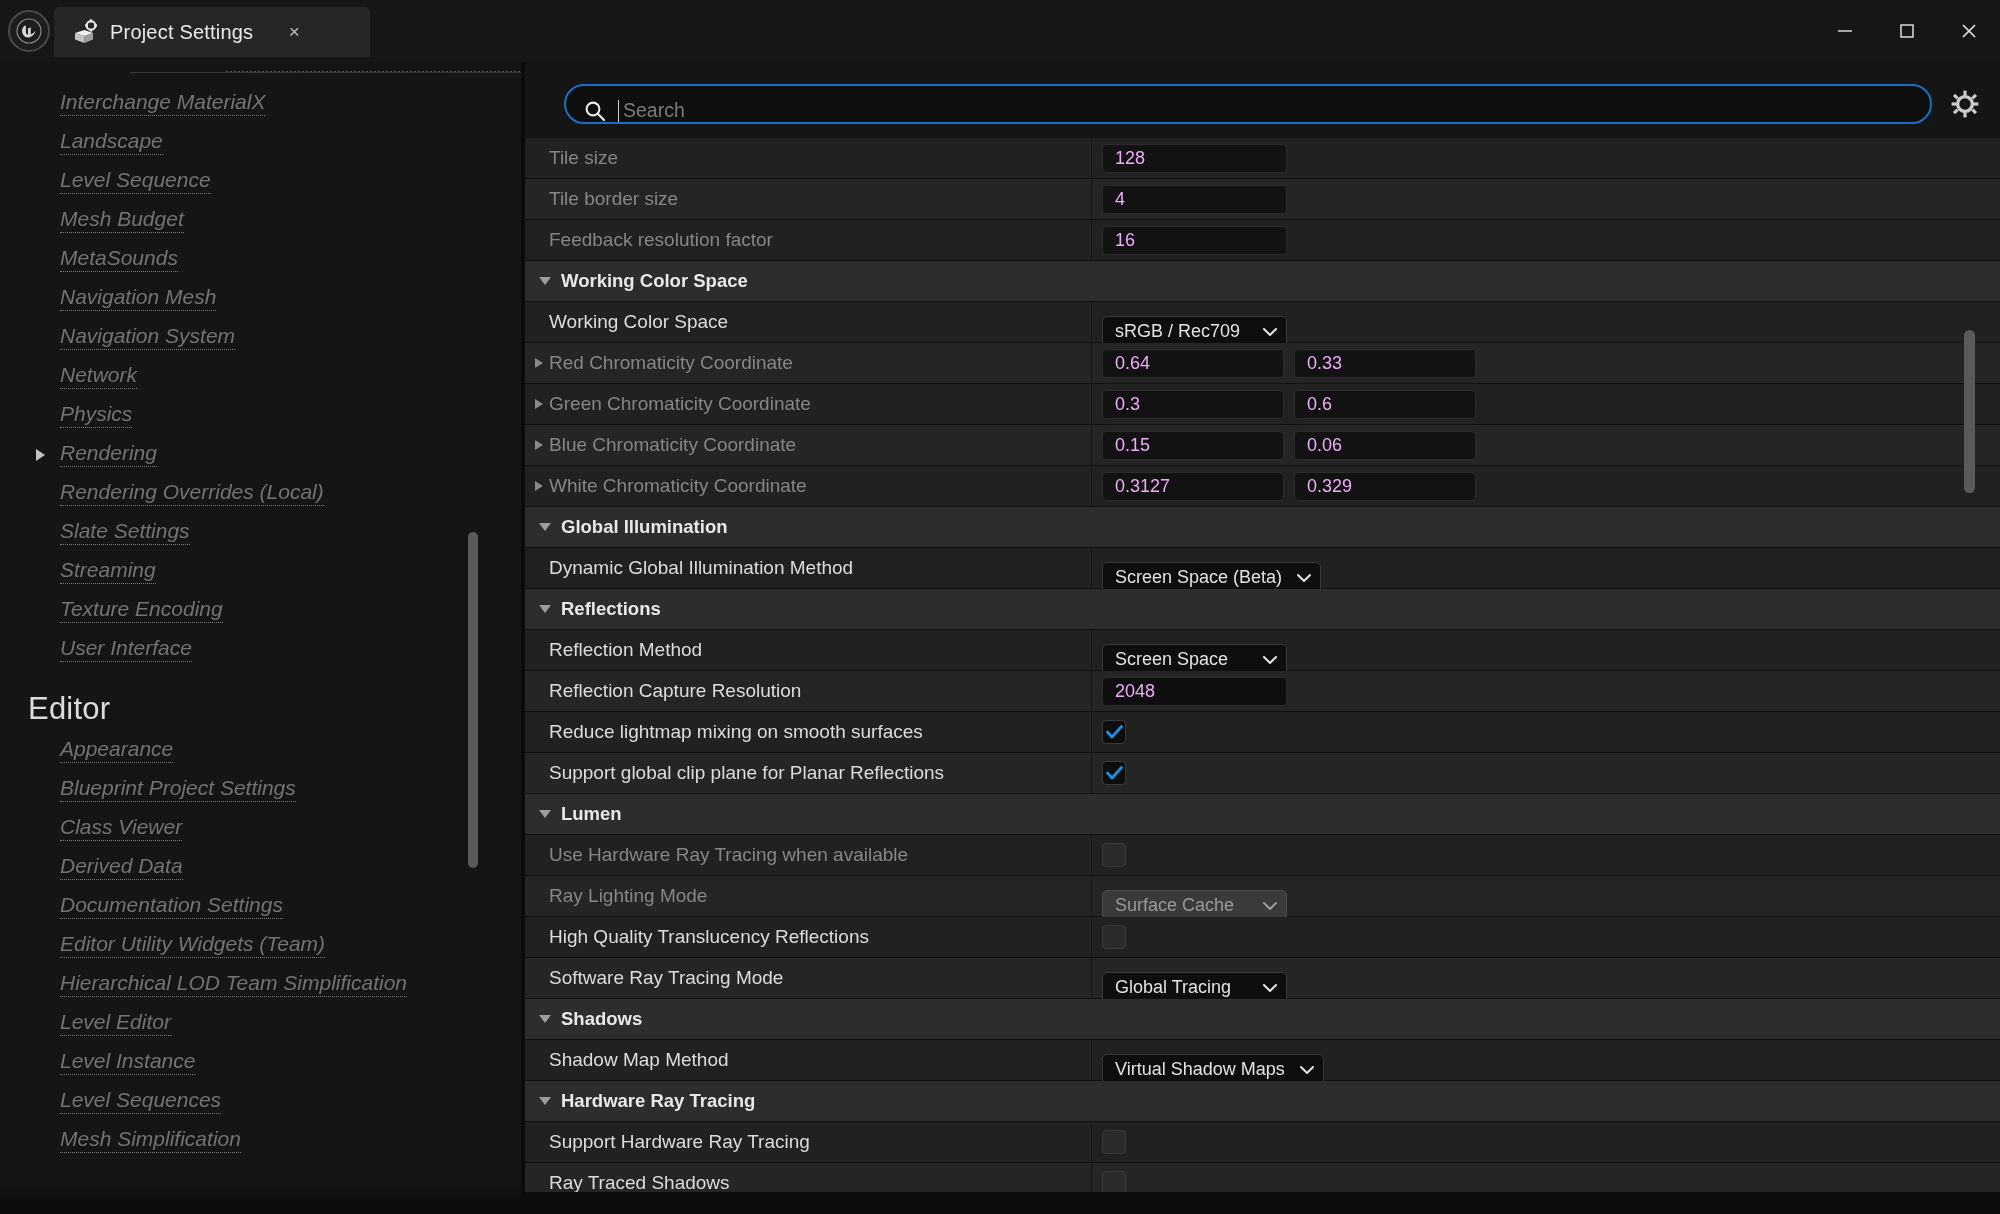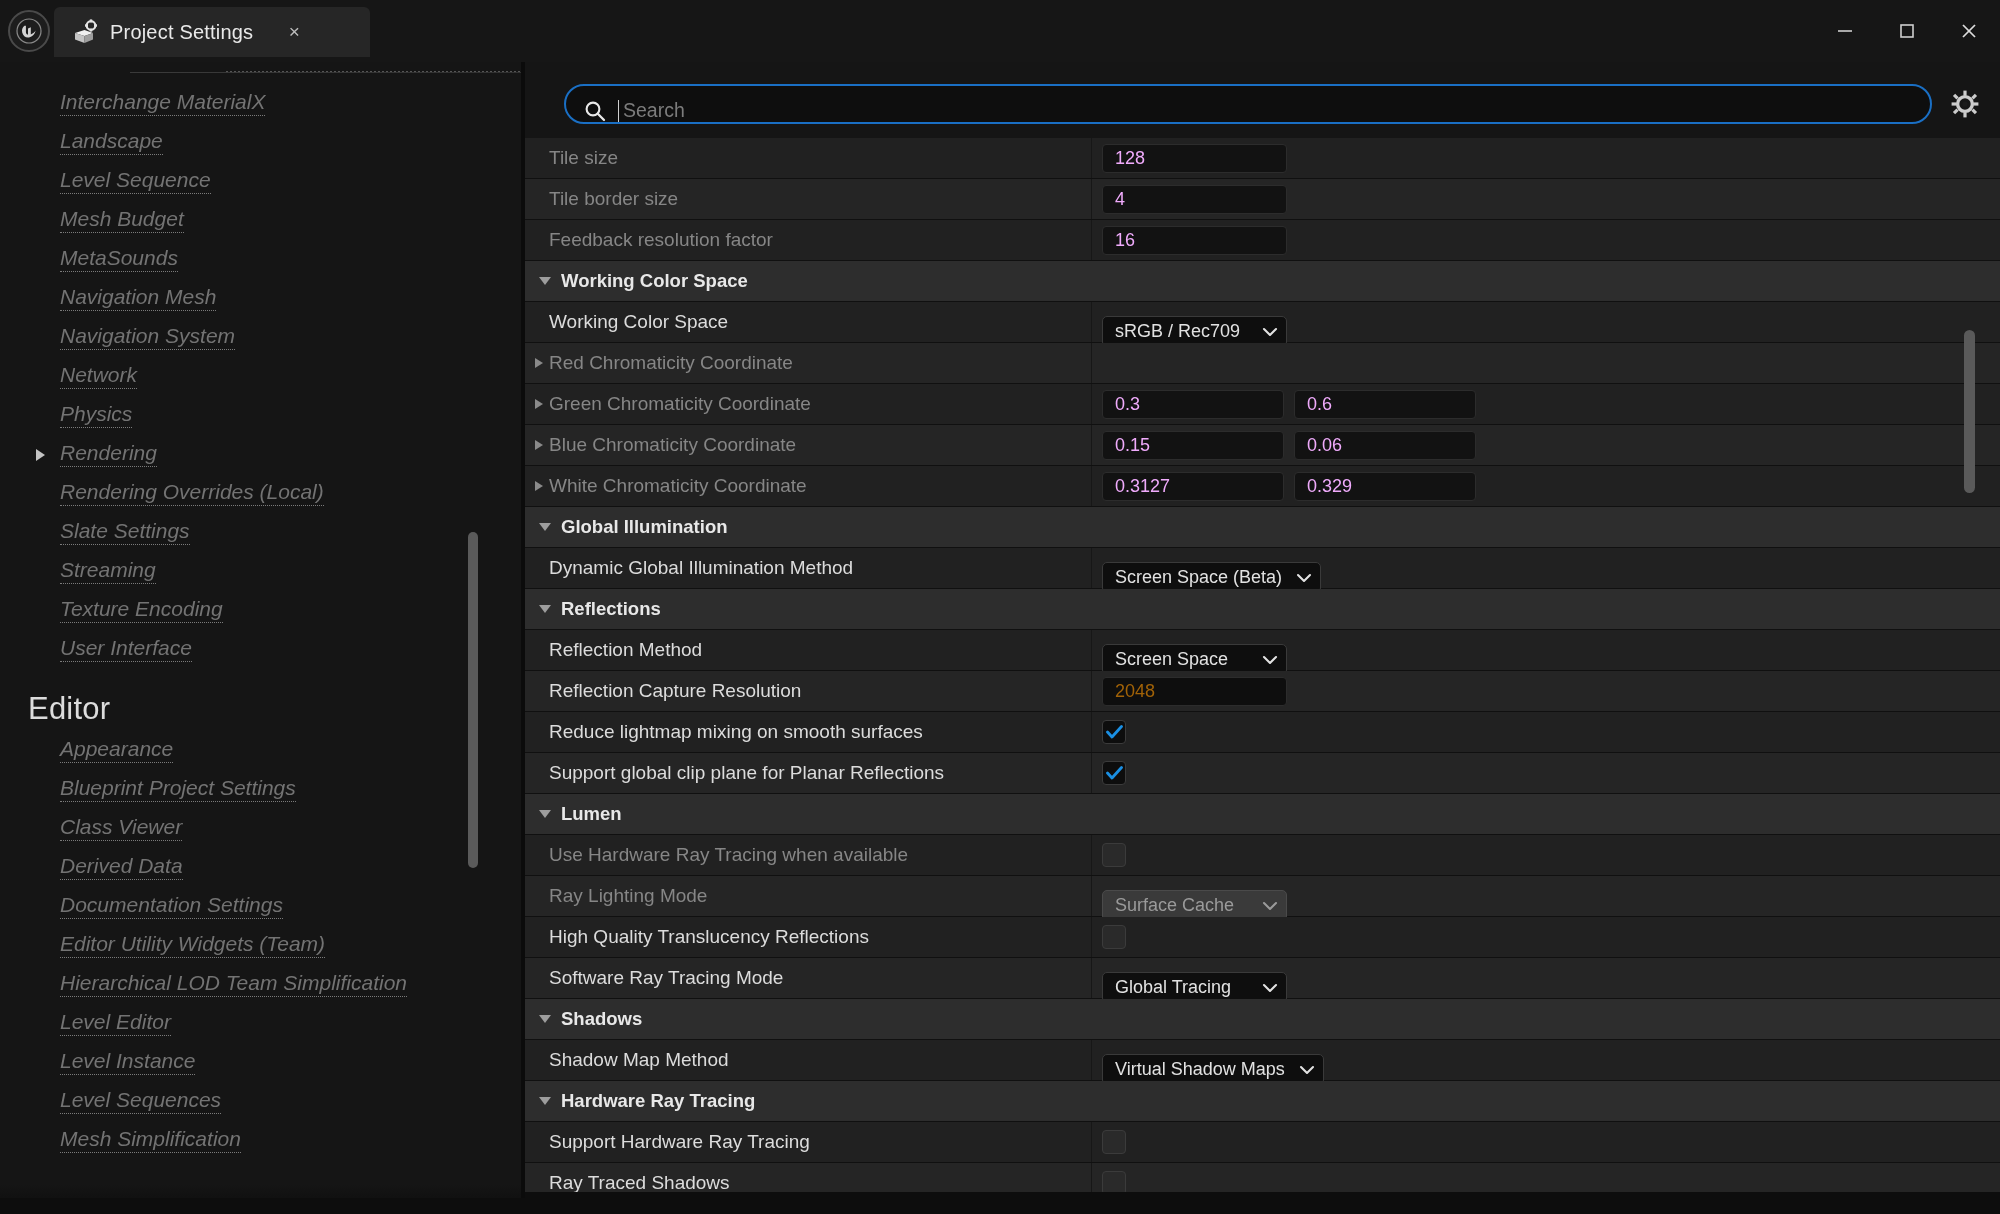--- a/index.html
+++ b/index.html
@@ -169,21 +169,21 @@
     border-left: 8px solid #8a8a8a;
     border-top: 5.5px solid transparent;
     border-bottom: 5.5px solid transparent;
   }
   .valcell { flex: 1 1 auto; height: 100%; display: flex; align-items: center; padding-left: 10px; }
 
   .field {
     height: 29px; width: 185px; background: #0e0e0e;
     border: 1px solid #2c2c2c; border-radius: 4px;
     display: flex; align-items: center; padding-left: 12px;
-    font-size: 18px; color: #a16207; cursor: text;
+    font-size: 18px; color: #f0abfc; cursor: text;
   }
   .field.dim { color: #f0abfc; background: #121212; }
   .field.w2 { width: 182px; margin-right: 10px; }
 
   .combo {
     height: 31px; background: #0e0e0e; border: 1px solid #3a3a3a; border-radius: 5px;
     display: inline-flex; align-items: center; justify-content: space-between;
     padding: 0 8px 0 12px; font-size: 18px; color: #e2e2e2; cursor: pointer;
     min-width: 185px;
     margin-top: 19px;
@@ -437,20 +437,24 @@
               <polyline points="2,2 8,8 14,2" fill="none" stroke="currentColor" stroke-width="2.1" stroke-linecap="round" stroke-linejoin="round"></polyline>
             </svg>
           </div>
         </div>
       </div>
       <div class="row alt">
         <div class="namecell">
           <span class="row-caret"></span>
           <span class="name dim">Red Chromaticity Coordinate</span>
         </div>
+        <div class="valcell">
+          <div class="field w2 dim">0.64</div>
+          <div class="field w2 dim">0.33</div>
+        </div>
       </div>
       <div class="row">
         <div class="namecell">
           <span class="row-caret"></span>
           <span class="name dim">Green Chromaticity Coordinate</span>
         </div>
         <div class="valcell">
           <div class="field w2 dim">0.3</div>
           <div class="field w2 dim">0.6</div>
         </div>

